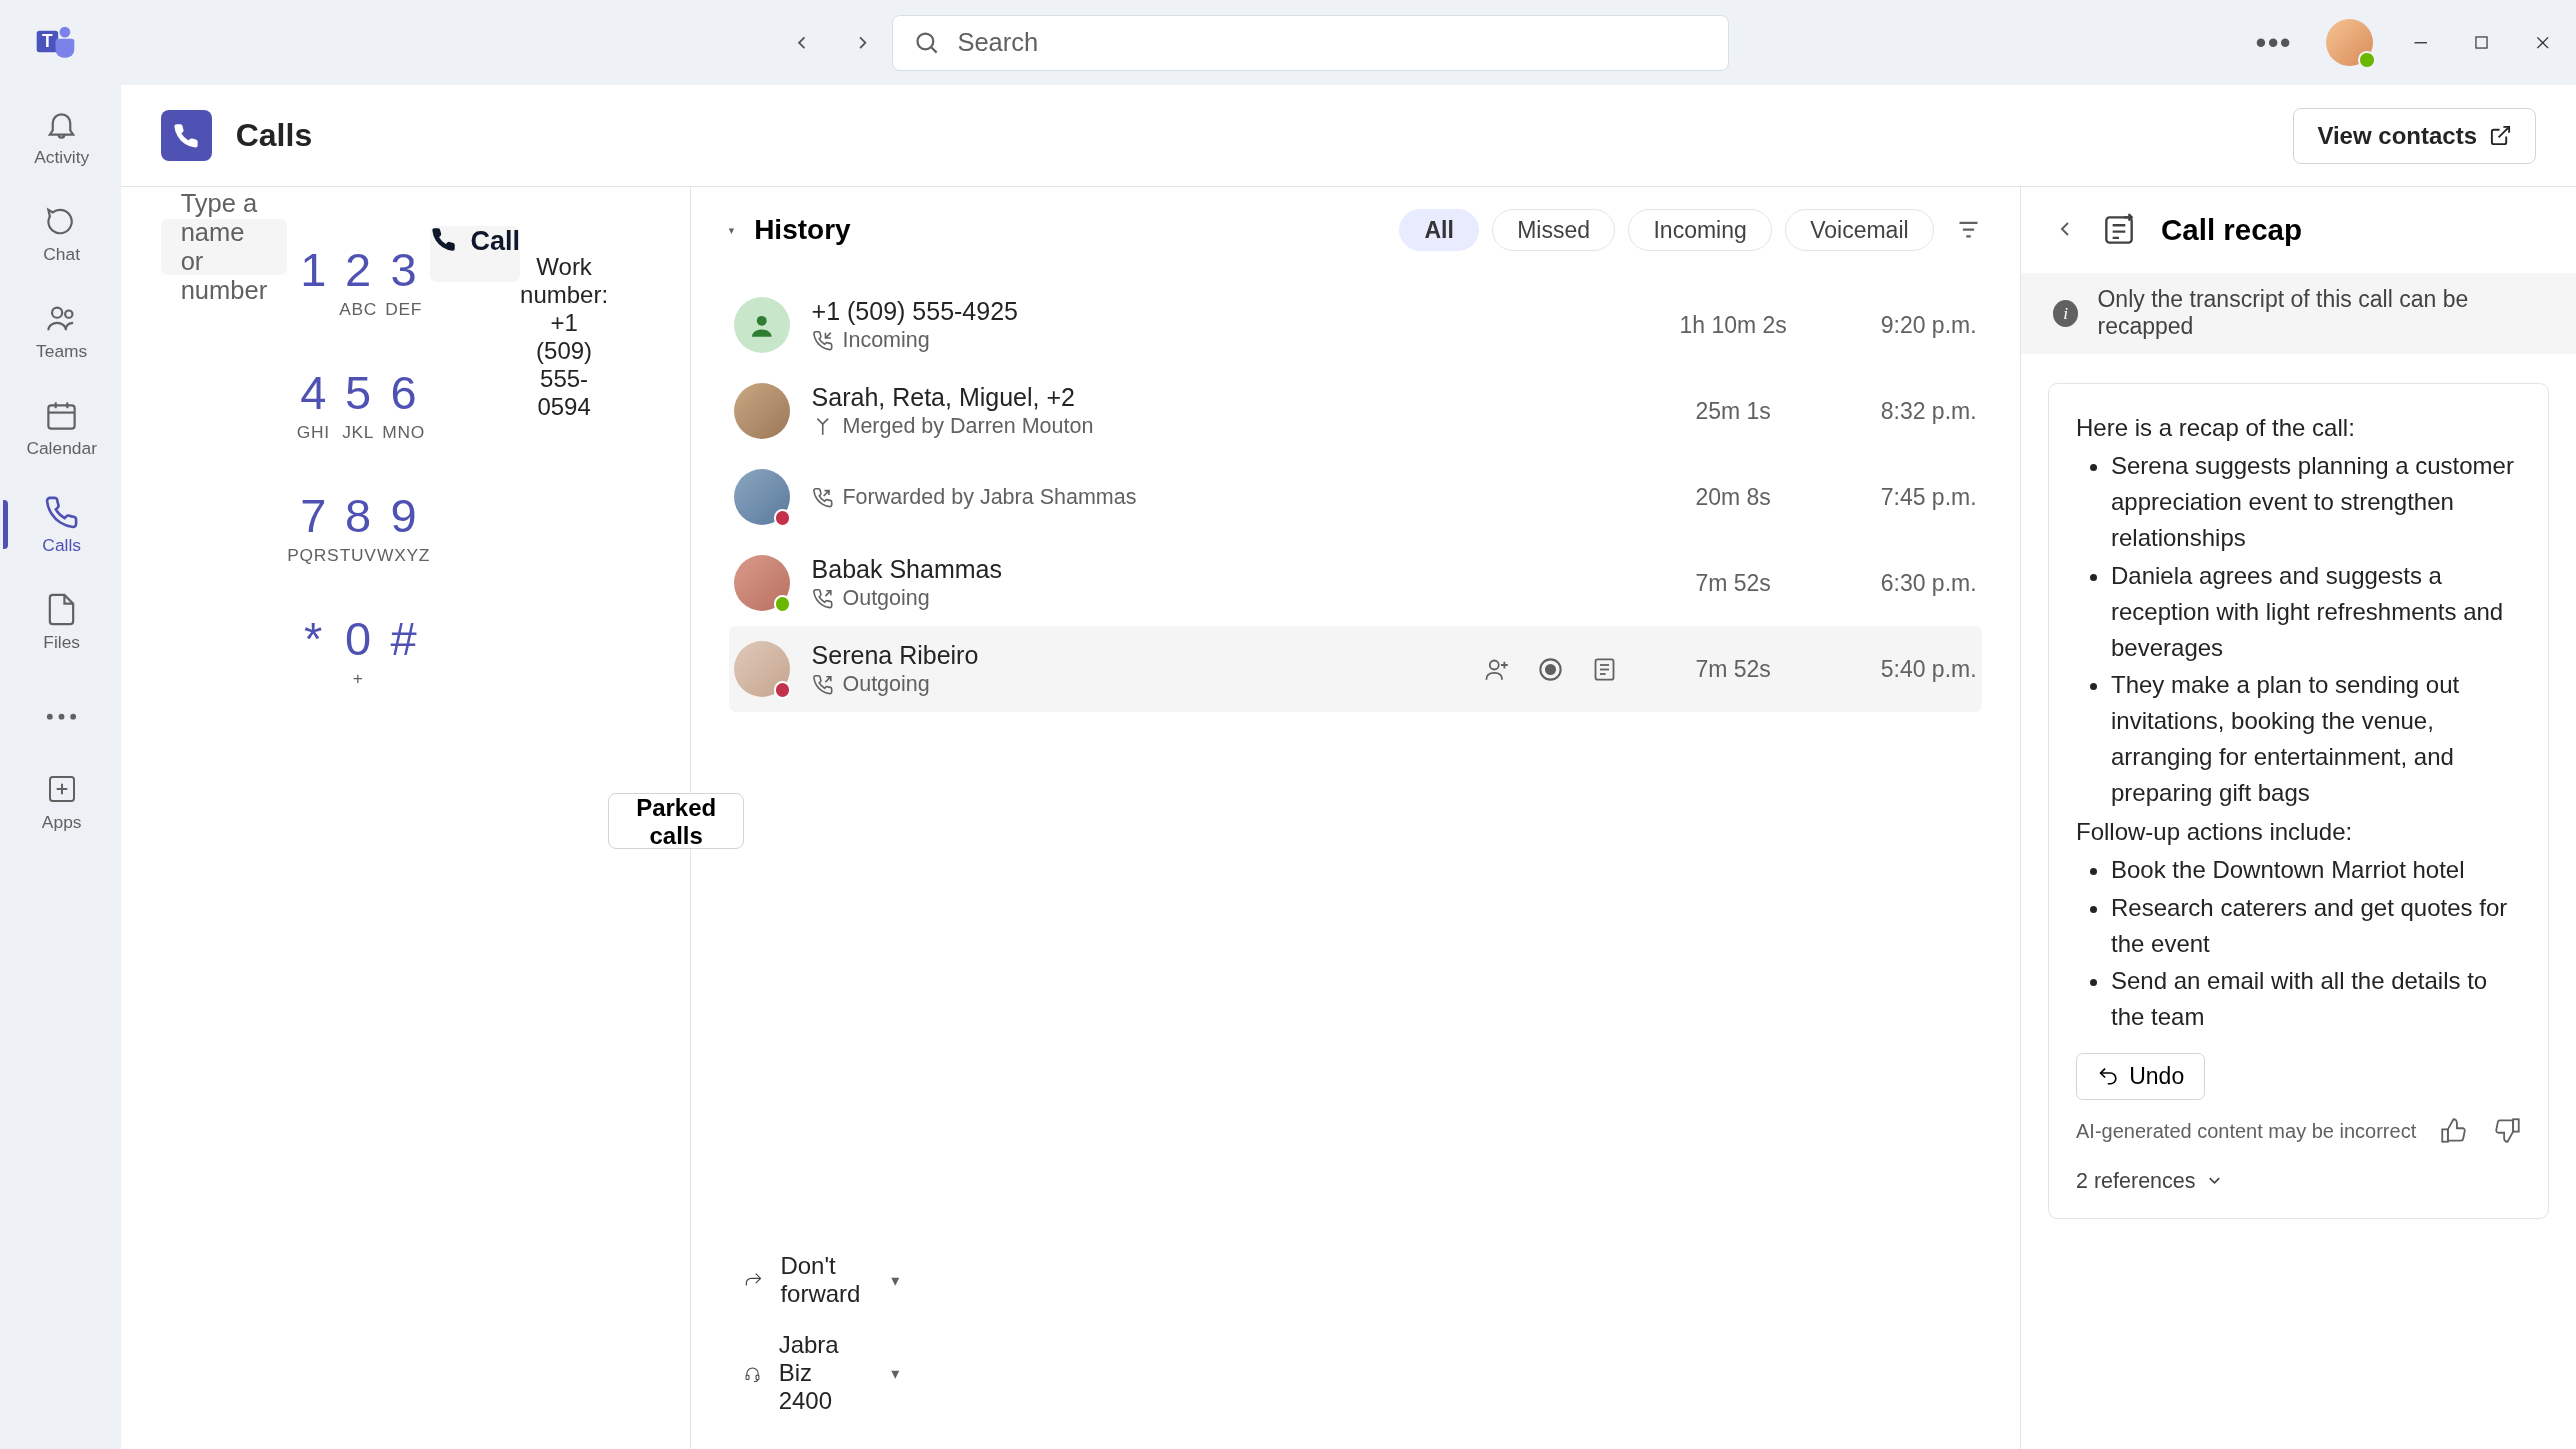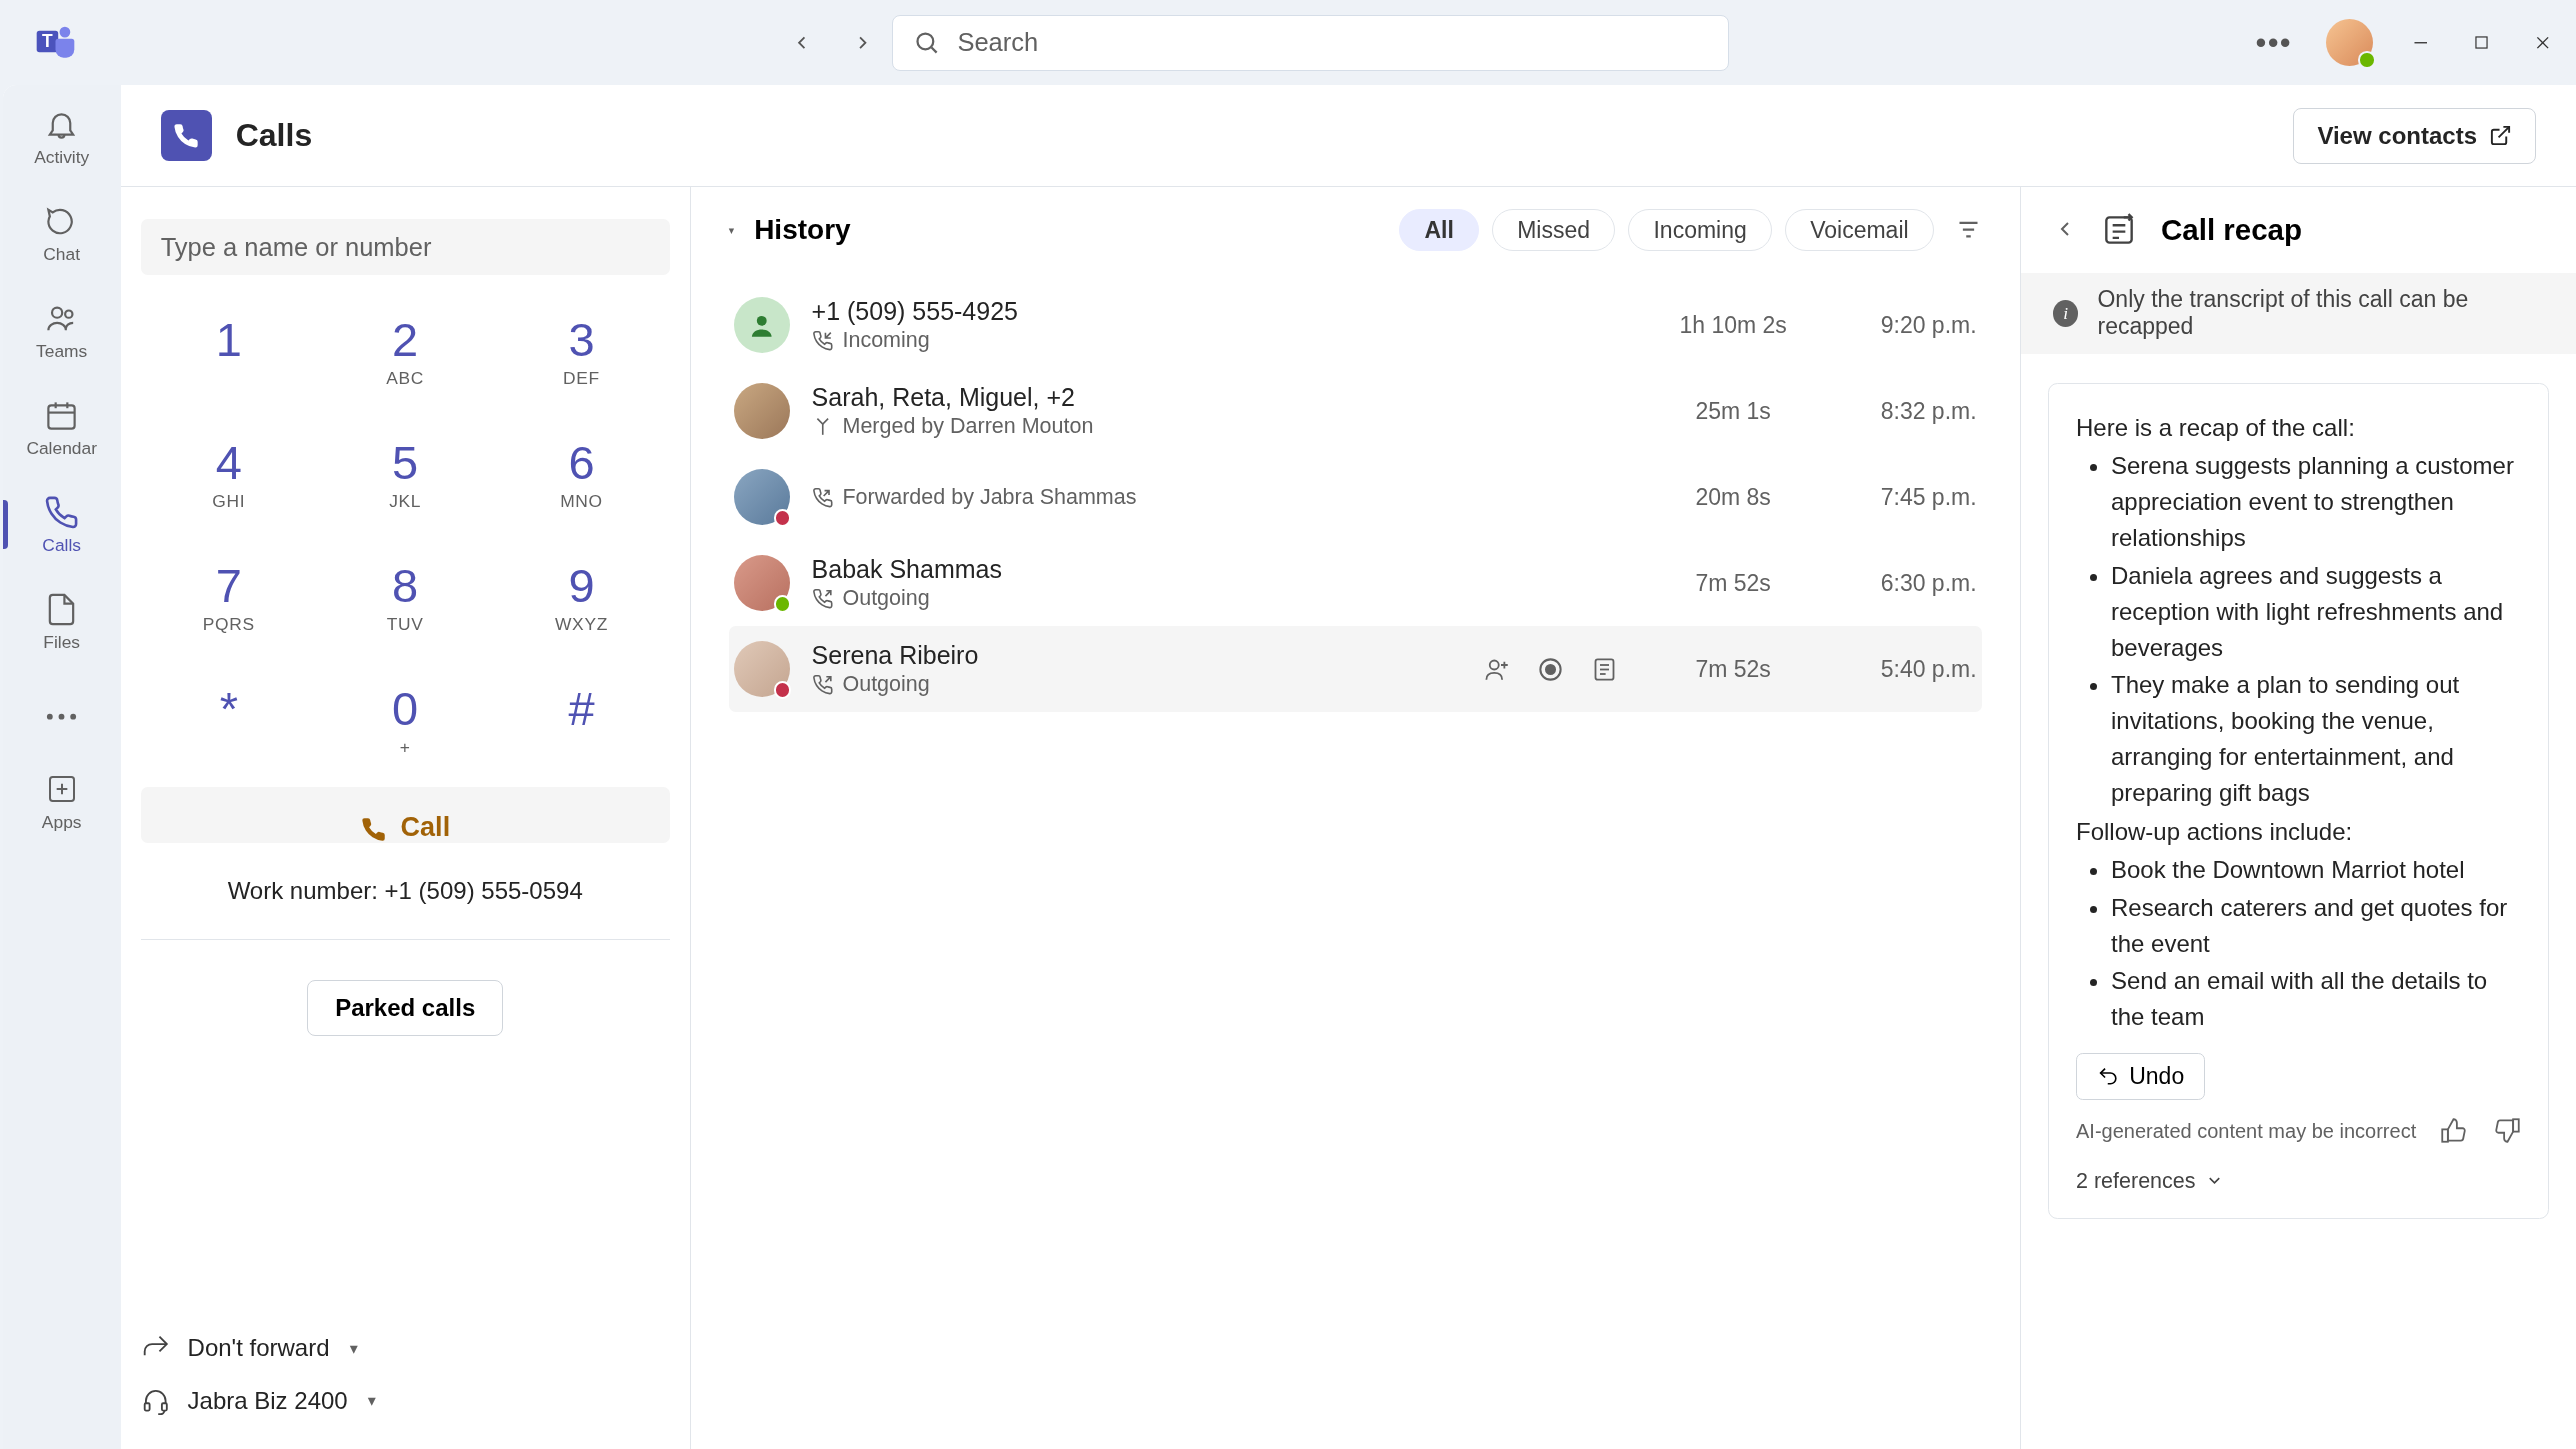--- a/index.html
+++ b/index.html
@@ -32,27 +32,27 @@
   
   .content { flex: 1; display: flex; flex-direction: column; background: #fff; }
   .content-header { height: 102px; border-bottom: 1.3px solid #e1e5ea; display: flex; align-items: center; padding: 0 40px; }
   .header-tile { width: 51px; height: 51px; background: #4f52b2; border-radius: 8px; display: flex; align-items: center; justify-content: center; margin-right: 24px; }
   .header-title { font-size: 32px; font-weight: 700; color: #242424; }
   .view-contacts { margin-left: auto; height: 56px; padding: 0 23px; border: 1.3px solid #d0d5db; border-radius: 8px; background: #fff; display: flex; align-items: center; gap: 12px; font-size: 24px; font-weight: 600; color: #242424; cursor: pointer; }
 
   .columns { flex: 1; display: flex; }
 
   
-  .col-dial { width: 570px; border-right: 1.3px solid #e1e5ea; padding: 32px 20px 27px; display: flex; flex-direction: column; }
+  .col-dial { width: 570px; border-right: 1.3px solid #e1e5ea; padding: 32px 40px 27px; display: flex; }
   .dial-input { height: 56px; background: #f5f5f5; border-radius: 6.7px; display: flex; align-items: center; padding: 0 20px; color: #616161; font-size: 25.5px; margin-bottom: 13.4px; }
   .dialpad { display: grid; grid-template-columns: repeat(3,1fr); grid-template-rows: repeat(4,123px); }
   .key { display: flex; flex-direction: column; align-items: center; justify-content: center; cursor: pointer; }
   .key-digit { font-size: 47px; color: #4f52b2; font-weight: 400; }
   .key-letters { font-size: 17.4px; color: #616161; margin-top: 1.3px; letter-spacing: 0.7px; height: 20px; }
-  .call-btn { height: 56px; background: #f5f5f5; border-radius: 6.7px; display: flex; align-items: flex-end; justify-content: center; gap: 13.4px; color: #a16207; font-size: 27px; font-weight: 600; margin-top: 6.7px; }
+  .call-btn { height: 56px; background: #f5f5f5; border-radius: 6.7px; display: flex; align-items: flex-start; justify-content: center; gap: 13.4px; color: #0f172a; font-size: 27px; font-weight: 600; margin-top: 6.7px; }
   .work-number { text-align: center; color: #242424; font-size: 24px; margin-top: 34px; }
   .hr { border: none; border-top: 1.3px solid #e1e5ea; margin: 34px 0 40px; }
   .parked { align-self: center; height: 56px; padding: 0 27px; border: 1.3px solid #d0d5db; border-radius: 8px; background: #fff; font-size: 24px; font-weight: 600; cursor: pointer; }
   .dial-footer { margin-top: auto; display: flex; flex-direction: column; gap: 23px; padding-bottom: 6.7px; }
   .footer-row { display: flex; align-items: center; gap: 17.4px; font-size: 24px; color: #242424; cursor: pointer; }
   .footer-row svg { width: 29.5px; height: 29.5px; color: #424242; }
   .caret { margin-left: 2.7px; font-size: 16px; color: #616161; }
 
   
   .col-history { flex: 1; border-right: 1.3px solid #e1e5ea; display: flex; flex-direction: column; }

